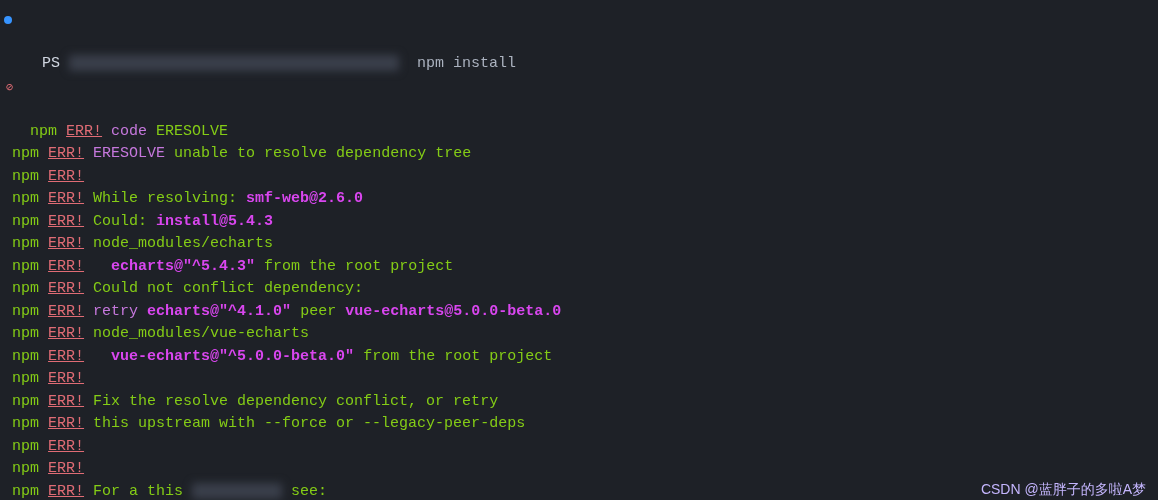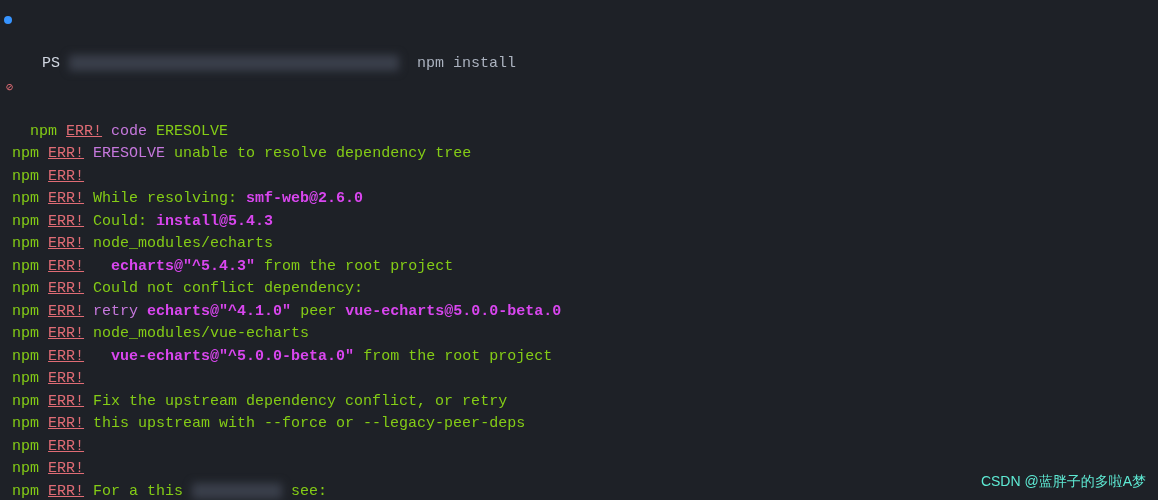--- a/index.html
+++ b/index.html
@@ -48,23 +48,23 @@
     .blur {
       display: inline-block;
       background: #3a3f4b;
       filter: blur(4px);
       border-radius: 2px;
       height: 16px;
       vertical-align: middle;
     }
     .watermark {
       position: absolute;
-      bottom: 8px;
+      bottom: 0;
       right: 12px;
-      color: #5eead4;
+      color: #c4b5fd;
       font-size: 14px;
       font-family: sans-serif;
     }
   </style>
 </head>
 <body>
 
 <div class="line first">
   <span class="dot-blue"></span>
   <span class="white">PS</span> <span class="blur" style="width:330px"></span>  <span class="cmd">npm install</span>
@@ -90,21 +90,21 @@
 <div class="line"><span class="gray">npm</span> <span class="red">ERR!</span> <span class="gray">Could not conflict dependency:</span></div>
 
 <div class="line"><span class="gray">npm</span> <span class="red">ERR!</span> <span class="purple">retry</span> <span class="bold">echarts@"^4.1.0"</span><span class="gray"> peer </span><span class="bold">vue-echarts@5.0.0-beta.0</span></div>
 
 <div class="line"><span class="gray">npm</span> <span class="red">ERR!</span> <span class="gray">node_modules/vue-echarts</span></div>
 
 <div class="line"><span class="gray">npm</span> <span class="red">ERR!</span> <span class="gray">  </span><span class="bold">vue-echarts@"^5.0.0-beta.0"</span><span class="gray"> from the root project</span></div>
 
 <div class="line"><span class="gray">npm</span> <span class="red">ERR!</span></div>
 
-<div class="line"><span class="gray">npm</span> <span class="red">ERR!</span> <span class="gray">Fix the upstream dependency conflict, or retry</span></div>
+<div class="line"><span class="gray">npm</span> <span class="red">ERR!</span> <span class="gray">Fix the resolve dependency conflict, or retry</span></div>
 
 <div class="line"><span class="gray">npm</span> <span class="red">ERR!</span> <span class="gray">this upstream with --force or --legacy-peer-deps</span></div>
 
 <div class="line"><span class="gray">npm</span> <span class="red">ERR!</span></div>
 
 <div class="line"><span class="gray">npm</span> <span class="red">ERR!</span></div>
 
 <div class="line"><span class="gray">npm</span> <span class="red">ERR!</span> <span class="gray">For a this </span><span class="blur" style="width:90px"></span> <span class="gray">see:</span></div>
 
 <div class="watermark">CSDN @蓝胖子的多啦A梦</div>

